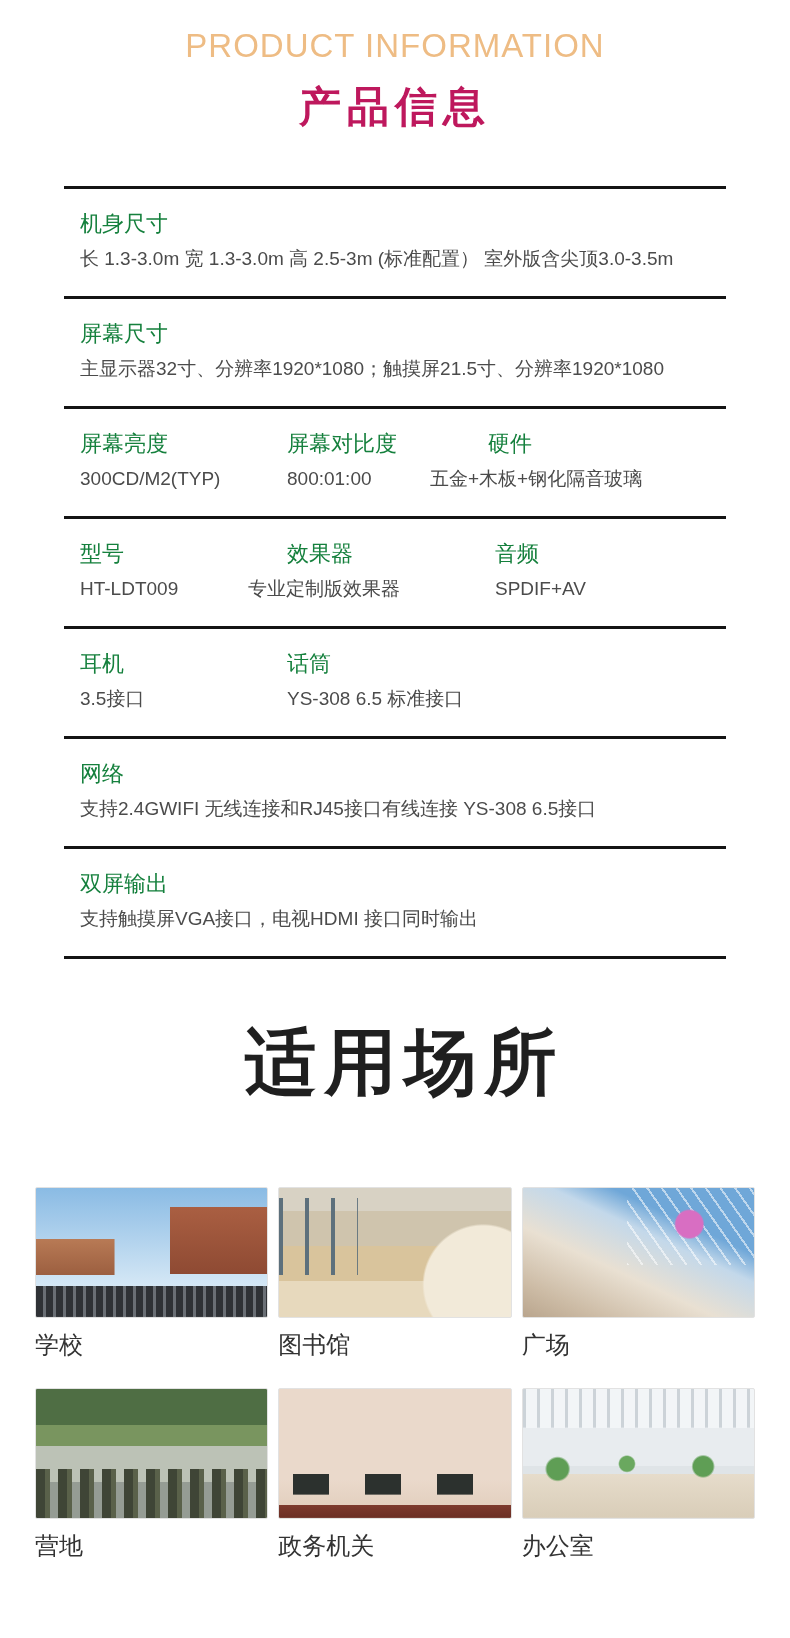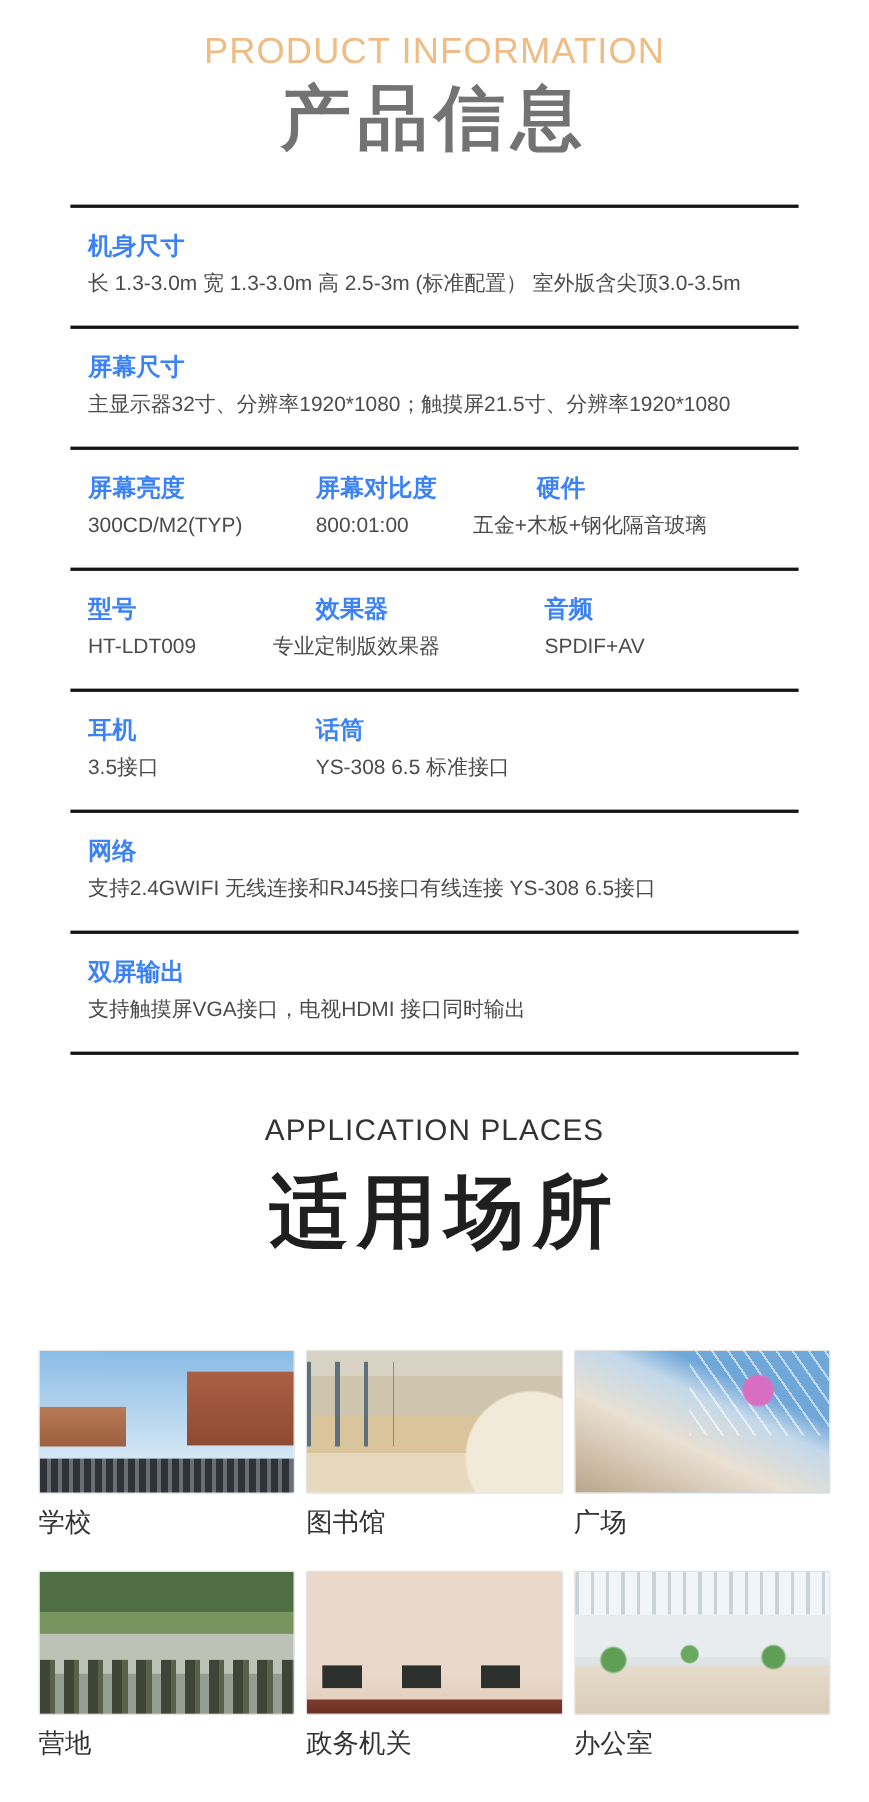--- a/index.html
+++ b/index.html
@@ -9,40 +9,40 @@
     color:#333;box-sizing:border-box;
   }
   
   .sec-head{ text-align:center; }
   .head1{ padding-top:24px; }
   .title-en{
     font-size:33px;line-height:44px;letter-spacing:1px;
     color:#eebc84;font-weight:400;
   }
   .title-zh{
-    font-size:64px;line-height:78px;letter-spacing:6px;
-    color:#737373;font-weight:700;
+    font-size:42px;line-height:78px;letter-spacing:6px;
+    color:#be185d;font-weight:700;
   }
   .head2{ margin-top:48px; }
   .head2 .title-en{ color:#333;font-size:27px;line-height:40px;font-weight:500; }
   .head2 .title-zh{ font-size:72px;line-height:110px;letter-spacing:8px;color:#1f1f1f;padding-left:19px; }
 
   
   .specs{
     margin:40px 64px 0 64px;
     border-bottom:3px solid #141414;
   }
   .spec-row{
     border-top:3px solid #141414;
     padding:20px 16px 24px 16px;
     display:flex;align-items:flex-start;
   }
   .spec-col{ display:block; }
   .spec-label{
-    font-size:22px;line-height:30px;color:#3b82f6;font-weight:700;
+    font-size:22px;line-height:30px;color:#15803d;font-weight:400;
     margin-bottom:7px;
   }
   .spec-value{
     font-size:19px;line-height:26px;color:#4b4b4b;font-weight:400;
     white-space:nowrap;
   }
   .w207{ width:207px; } .w168{ width:168px; } .w143{ width:143px; } .w247{ width:247px; }
   .grow{ flex:1; }
   .ml58{ margin-left:58px; } .ml39{ margin-left:39px; }
 
@@ -181,21 +181,20 @@
   <div class="spec-row">
     <div class="spec-col grow">
       <div class="spec-label">双屏输出</div>
       <div class="spec-value">支持触摸屏VGA接口，电视HDMI 接口同时输出</div>
     </div>
   </div>
 
 </div>
 
 <div class="sec-head head2">
-  <div class="title-en">APPLICATION PLACES</div>
   <div class="title-zh">适用场所</div>
 </div>
 
 <div class="gallery">
   <div class="place">
     <div class="photo ph-school"></div>
     <div class="caption">学校</div>
   </div>
   <div class="place">
     <div class="photo ph-library"></div>

